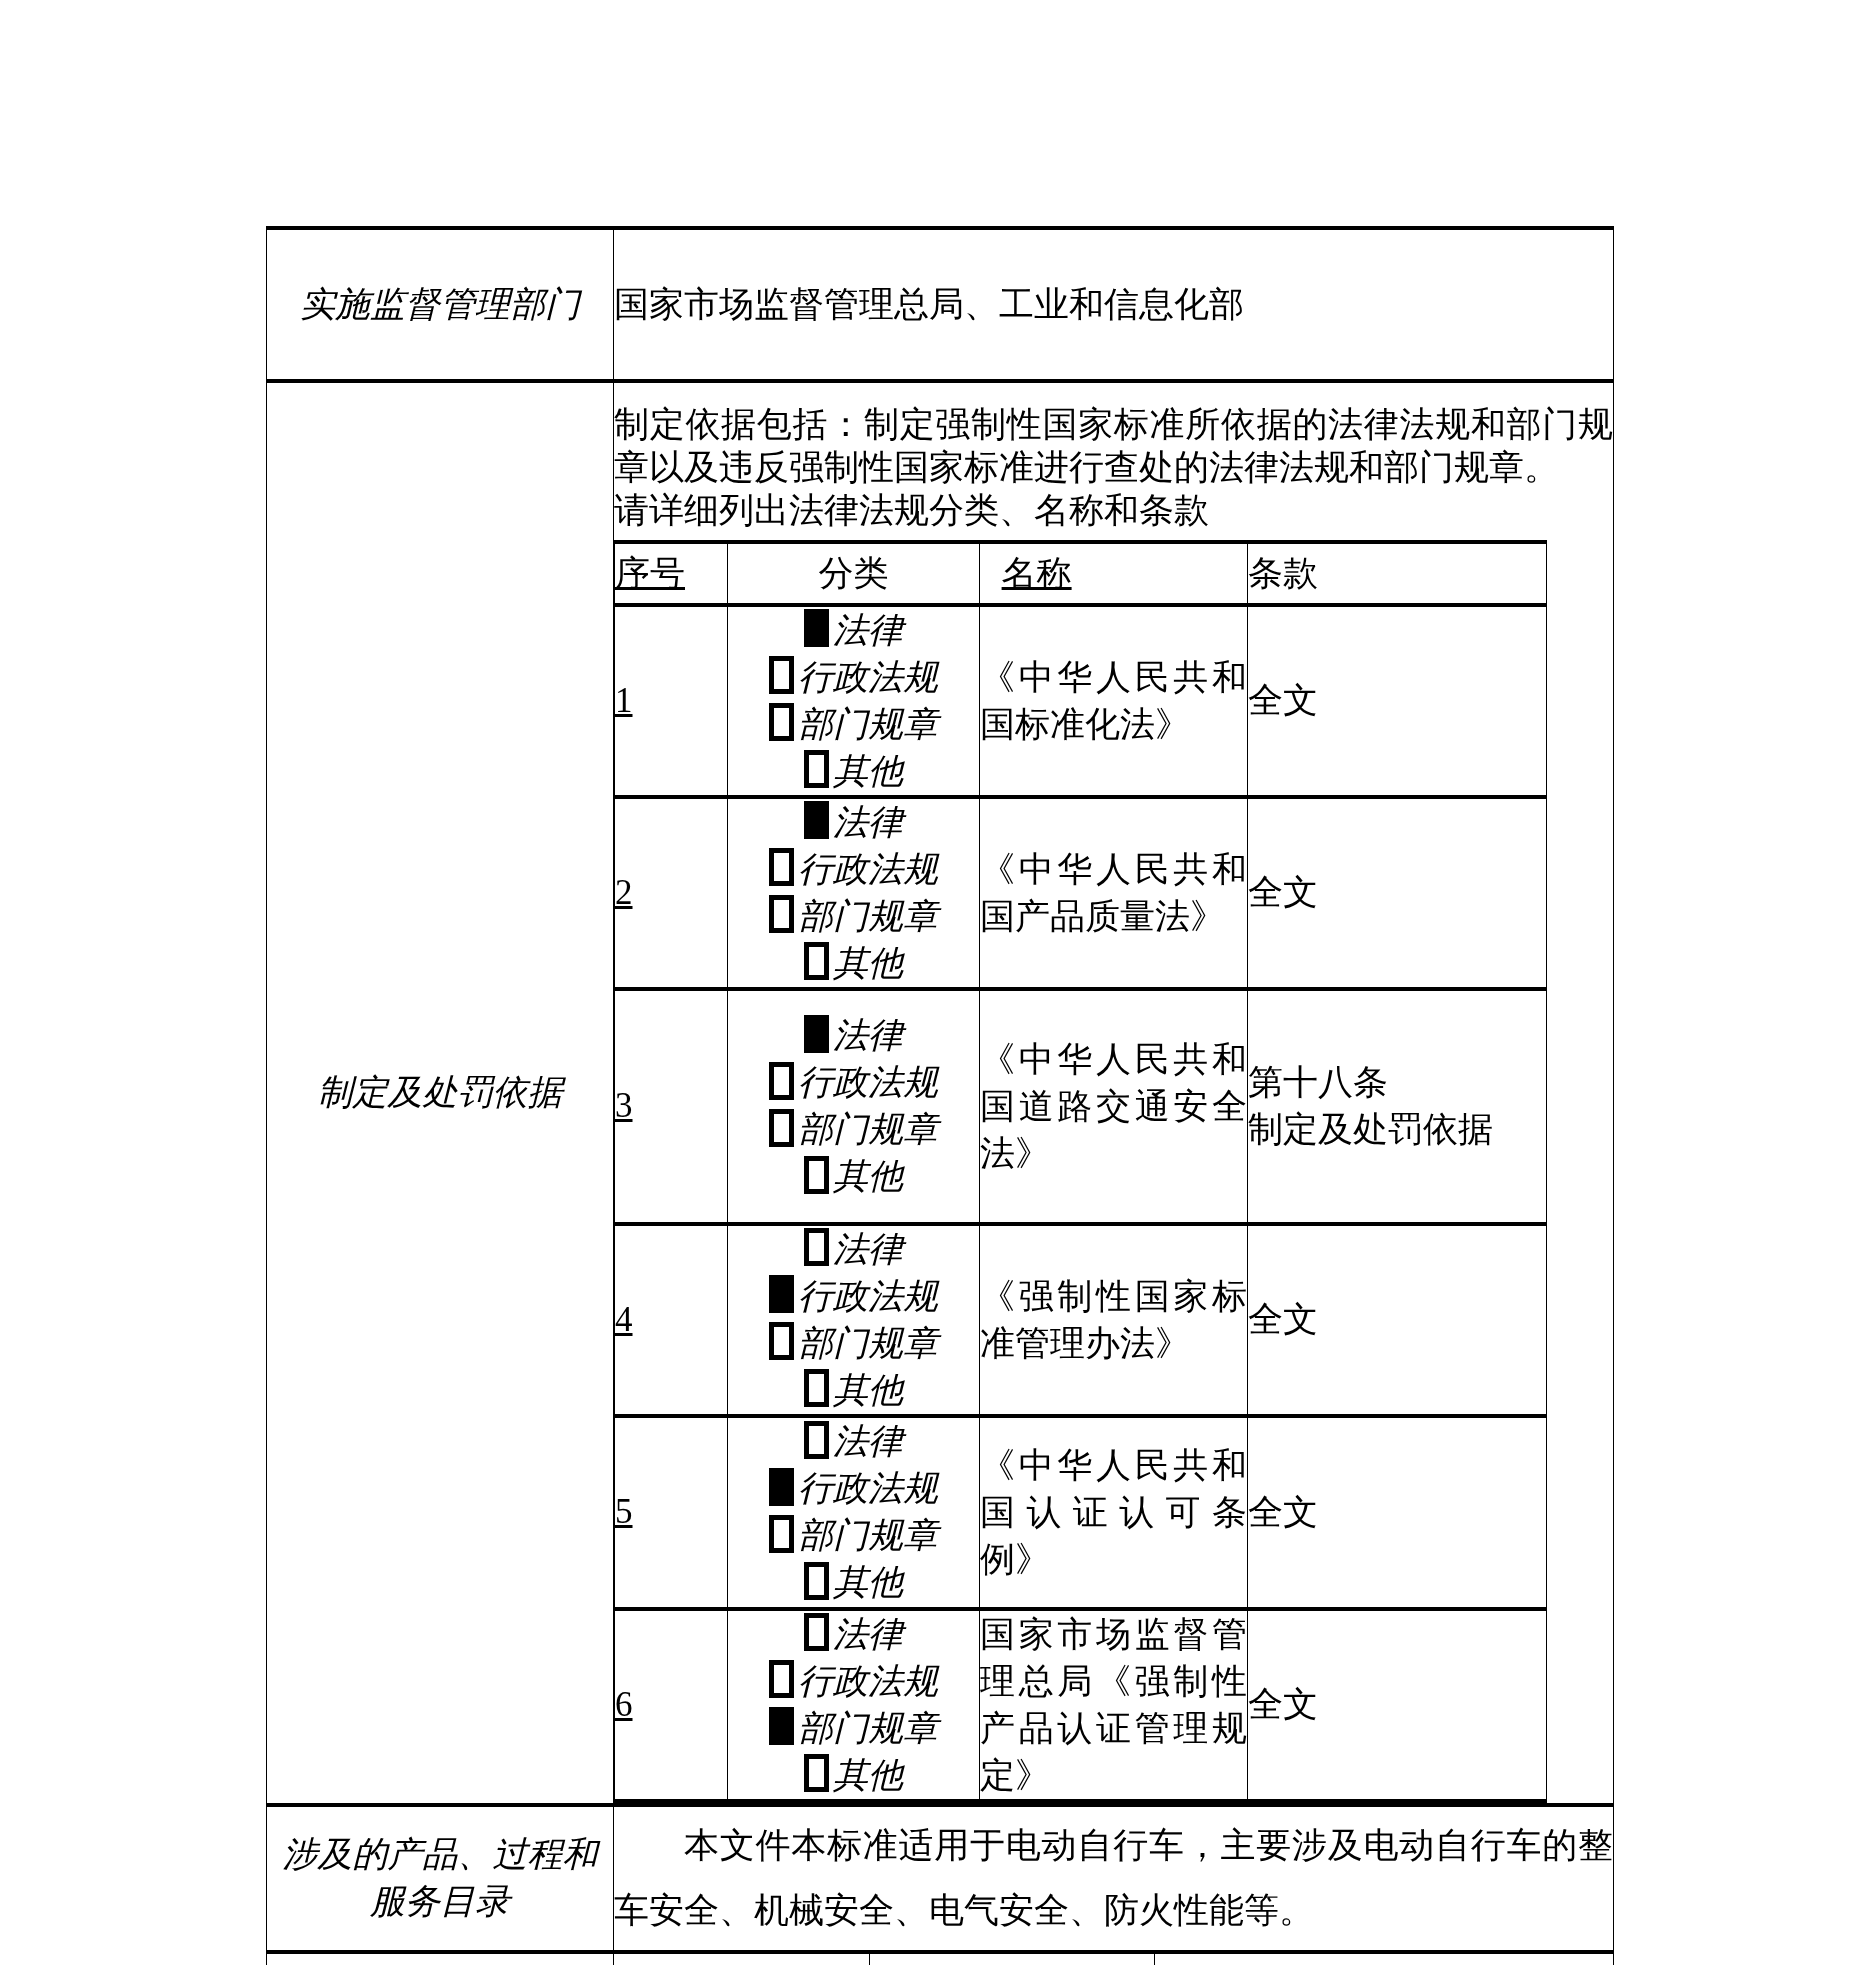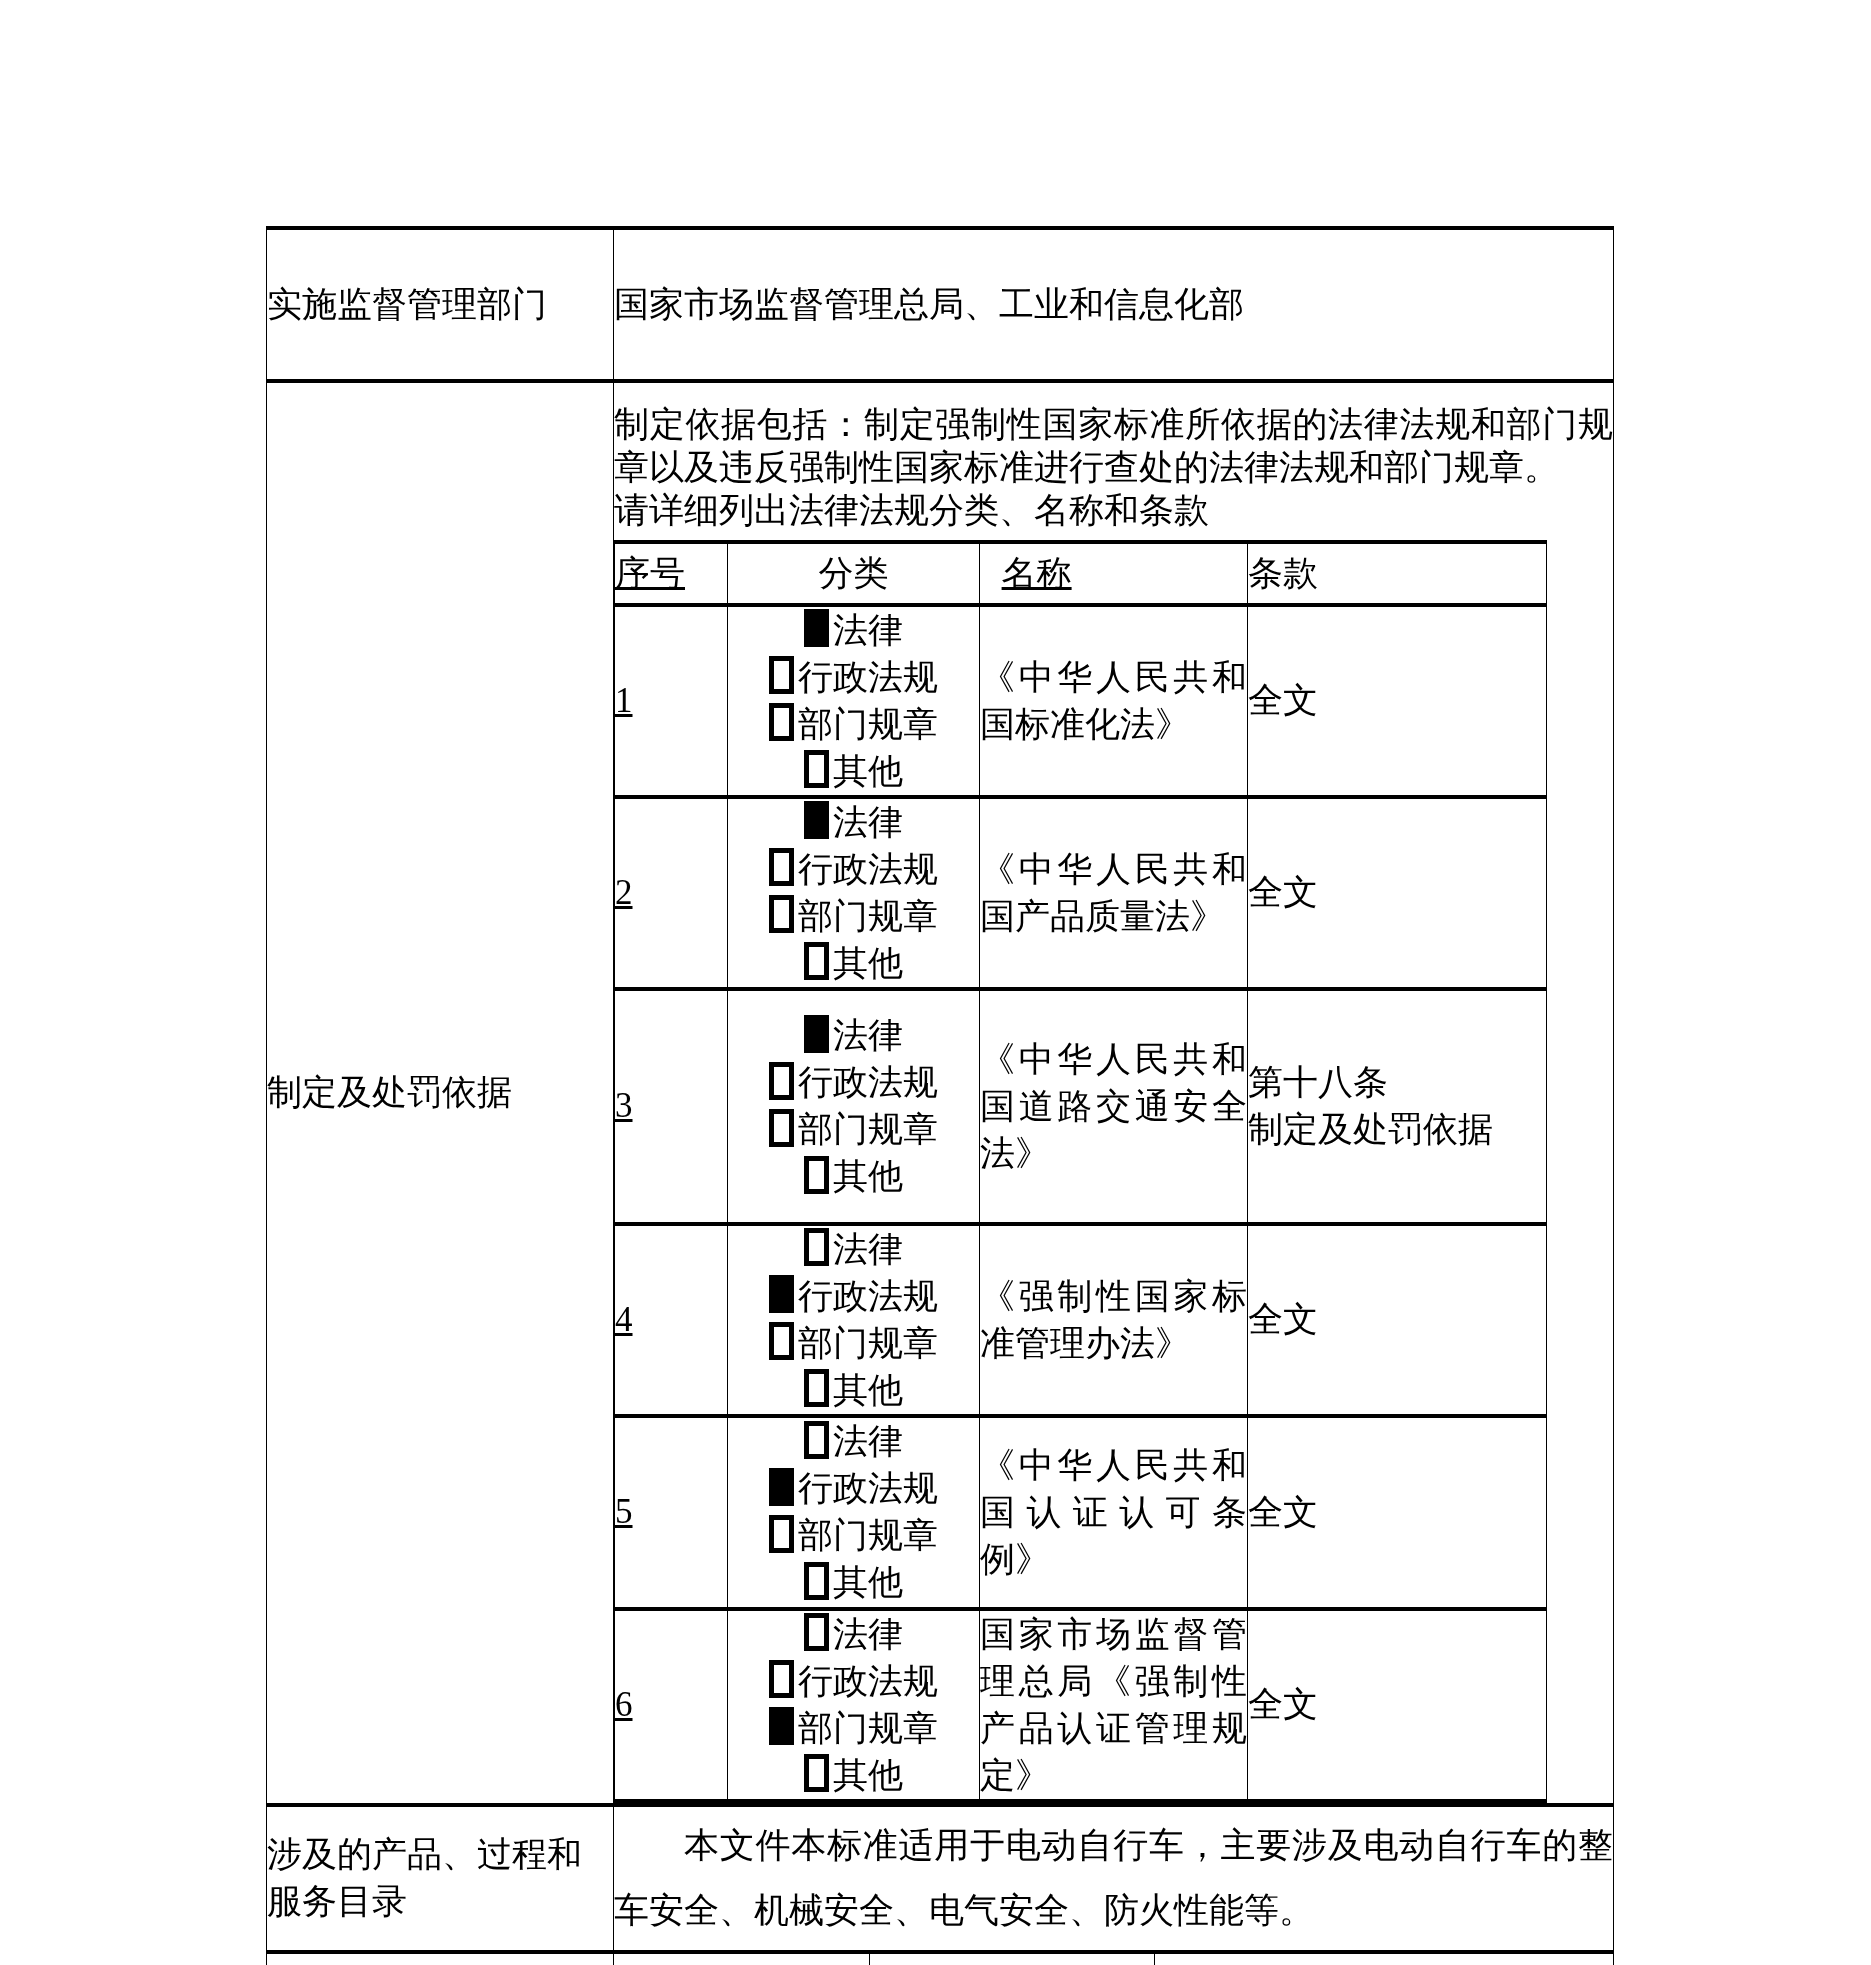--- a/index.html
+++ b/index.html
@@ -9,21 +9,21 @@
     color:#000000; font-size:35px; line-break:strict;
   }
   table.outer {
     position:absolute; left:266px; top:226px; width:1347px;
     border-collapse:collapse; table-layout:fixed;
   }
   table.outer td {
     border:1.6px solid #000; border-top-width:4.7px; border-bottom-width:4.7px;
     vertical-align:middle; padding:0; overflow:hidden;
   }
-  td.lbl { text-align:left; padding:0 11.8px; }
+  td.lbl { text-align:center; padding:0 11.8px;font-style:italic; }
   td.val { padding:0 7.9px 0 11.8px; }
   
   td.basis-cell { vertical-align:top; padding:8.6px 7px 0 11.8px; }
   .intro { line-height:43px; text-align:justify;margin-top:20px; }
   .intro2 { line-height:43px; }
   table.inner {
     border-collapse:collapse; table-layout:fixed; width:932px; margin-top:7.9px;
   }
   table.inner td {
     border:1.6px solid #000; border-top-width:4.3px; border-bottom-width:4.3px;
@@ -31,21 +31,21 @@
   }
   tr.ihead { height:63px; }
   tr.ihead td { font-size:35px; }
   .h485 { height:191px; } .h489 { height:192px; } .h597 { height:235px; }
   .h490 { height:193px; } .h445 { height:175px; }
   td.c-idx { padding-left:11.8px;text-decoration:underline; }
   td.c-cat { padding-left:8.6px;text-align:center; }
   td.c-name { padding-left:11.8px; padding-right:12.6px; text-align:justify; line-height:47px; }
   td.c-name.hd { text-align:left; padding-left:21.6px;text-decoration:underline; }
   td.c-clause { padding-left:15.7px; padding-right:5.9px; line-height:47px; }
-  .opt { line-height:47px; white-space:nowrap; }
+  .opt { line-height:47px; white-space:nowrap;font-style:italic; }
   .cb {
     display:inline-block; width:25px; height:38px; box-sizing:border-box;
     border:5.9px solid #000; background:#fff; vertical-align:-5.5px; margin-right:3.9px;
   }
   .cb.filled { background:#000; border-color:#000; }
   
   td.catalog-val { padding:0 7.9px 0 11.8px; line-height:65px; text-align:justify; }
   .indent2 { text-indent:2em; }
   
   td.c-yn { padding-left:21.6px; white-space:nowrap; }

